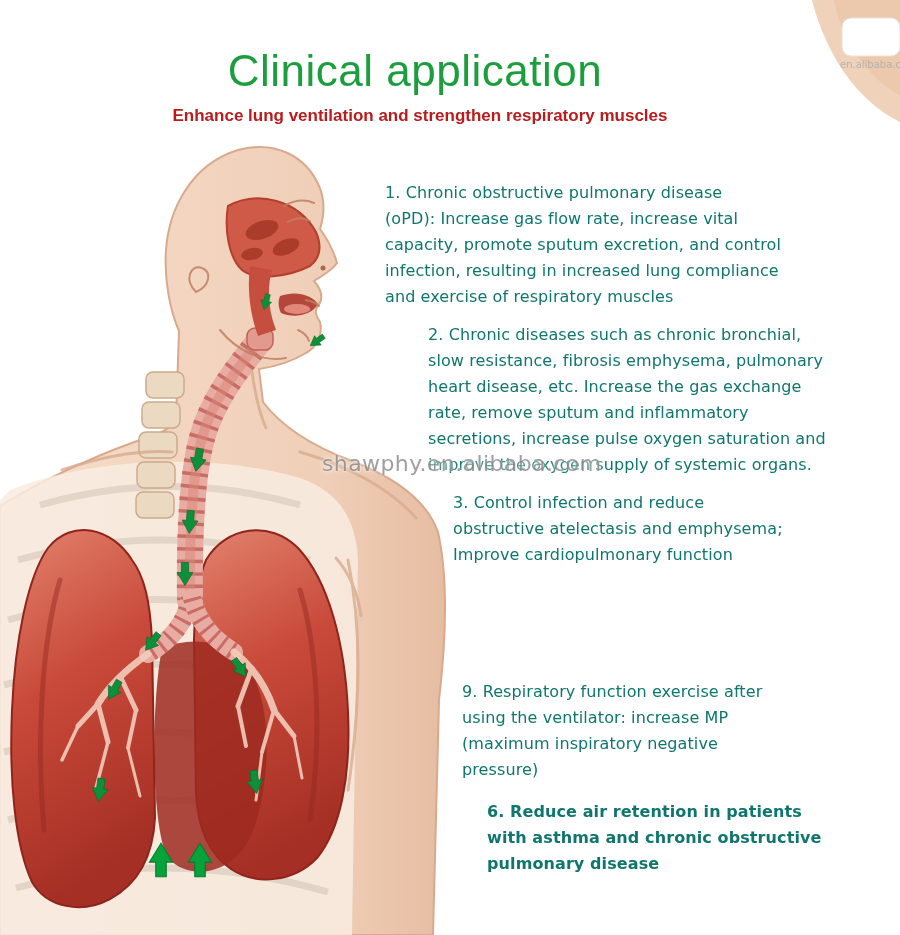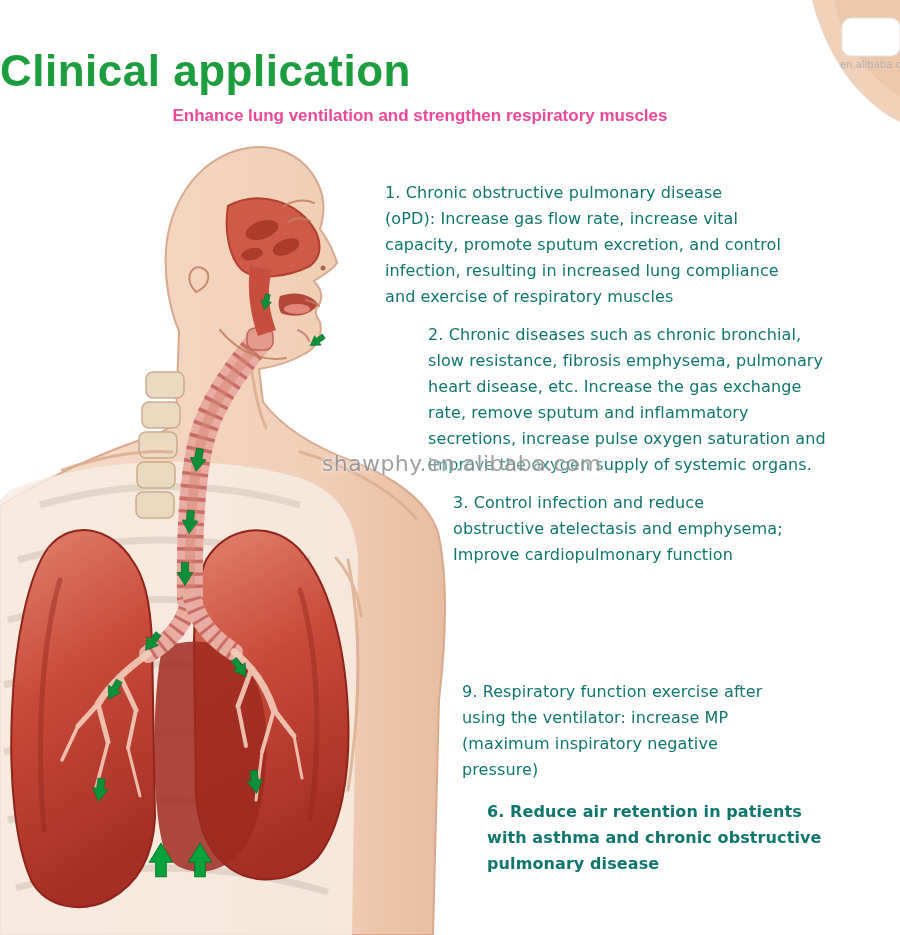--- a/index.html
+++ b/index.html
@@ -2,28 +2,28 @@
 <html><head>
 <meta charset="utf-8">
 <style>
   html,body { margin:0; padding:0; background:#ffffff; }
   .canvas {
     position:relative; width:900px; height:935px; background:#ffffff;
     overflow:hidden; font-family:"DejaVu Sans", sans-serif;
   }
   .illustration { position:absolute; left:0; top:0; }
   .title {
-    position:absolute; left:0; top:46px; width:830px; 
-    font-family:"Liberation Sans", sans-serif; font-weight:bold;
+    position:absolute; left:0; top:46px; width:830px; text-align:center;
+    font-family:"Liberation Sans", sans-serif; font-weight:normal;
     font-size:44px; color:#1d9e3e; letter-spacing:0.5px;
   }
   .subtitle {
     position:absolute; left:0; top:106px; width:840px; text-align:center;
     font-family:"Liberation Sans", sans-serif; font-weight:bold;
-    font-size:17px; color:#ec4899;
+    font-size:17px; color:#b91c1c;
   }
   .item {
     position:absolute; font-size:16px; line-height:26px; color:#0f766e;
     white-space:pre-line; letter-spacing:0.1px;
   }
   .watermark {
     position:absolute; left:322px; top:451px; width:270px; text-align:center;
     font-size:22px; color:#8f8f8f; opacity:0.85; letter-spacing:0.4px;
     text-shadow:0 0 5px rgba(255,255,255,0.95), 0 0 2px rgba(255,255,255,0.95);
   }

